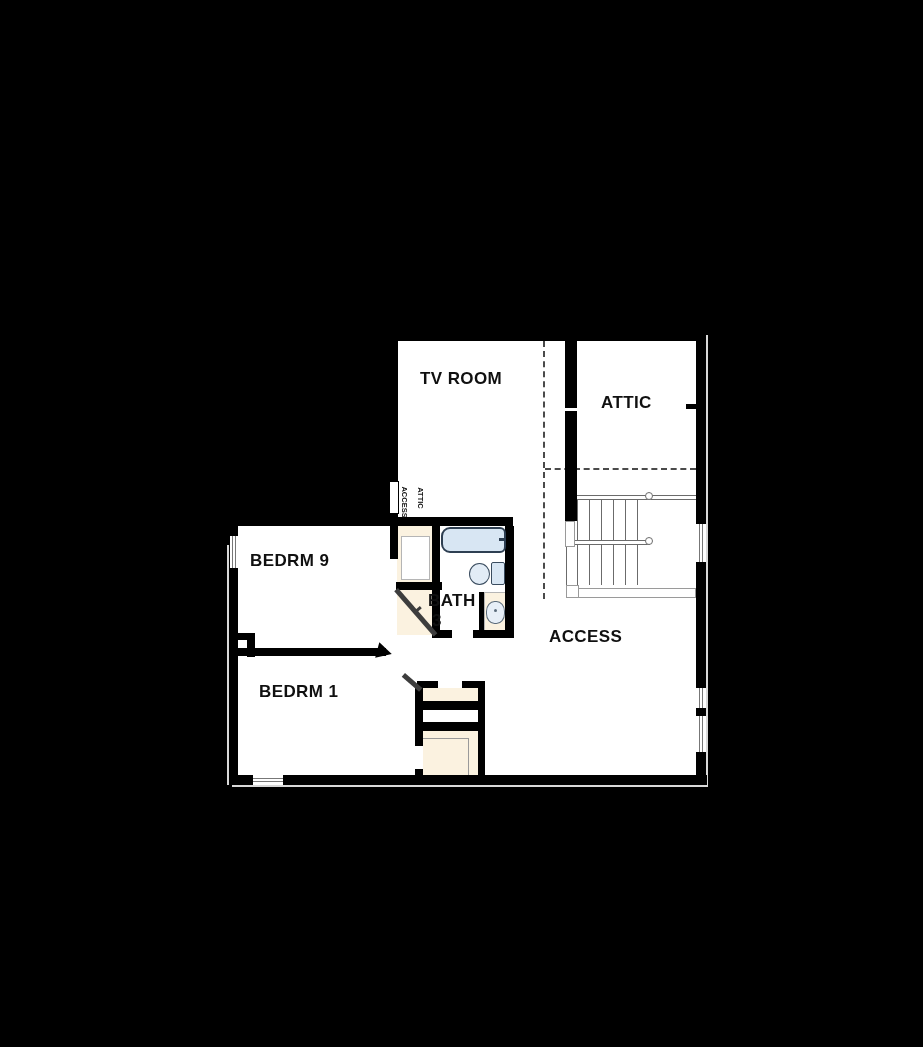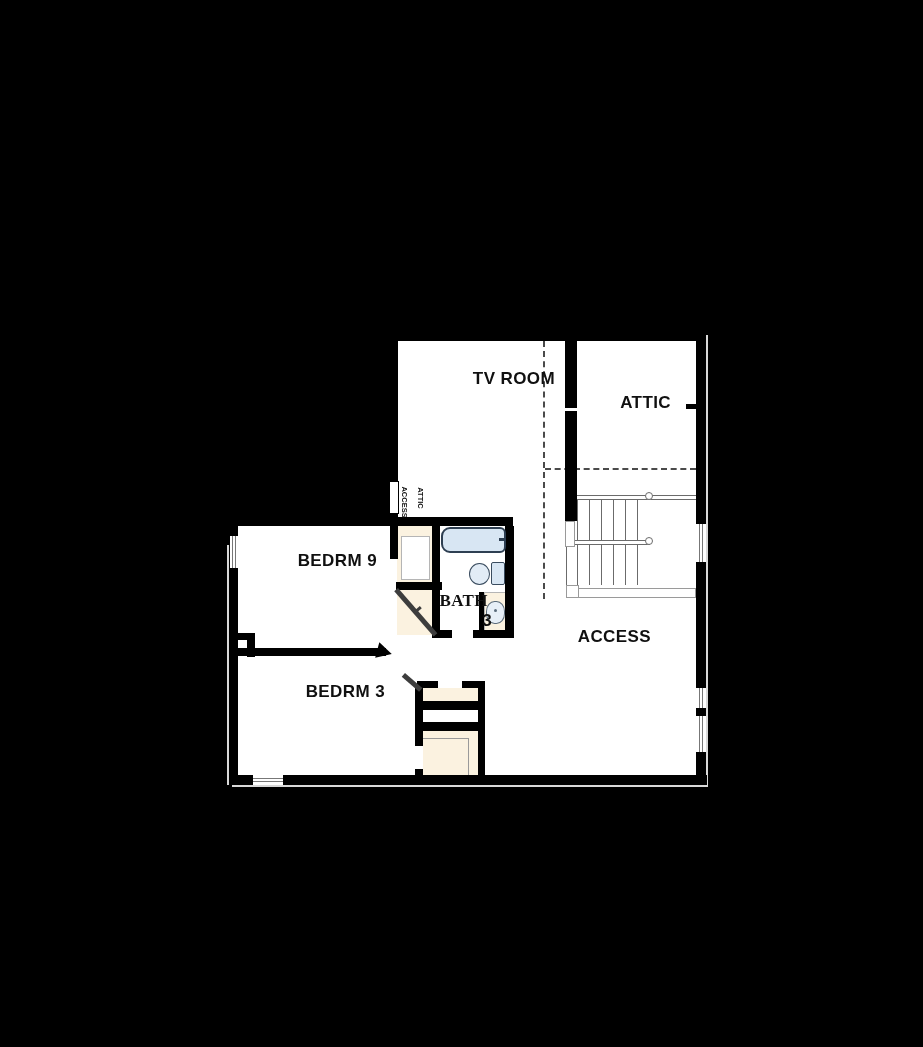--- a/index.html
+++ b/index.html
@@ -5,21 +5,21 @@
   html,body{margin:0;padding:0;background:#000;}
   .stage{position:relative;width:923px;height:1047px;background:#000;overflow:hidden;
          font-family:"Liberation Sans",sans-serif;}
   .abs{position:absolute;}
   .floor{position:absolute;background:#fff;}
   .w{position:absolute;background:#000;}
   .tan{position:absolute;background:#fbf2e0;}
   .gline{position:absolute;background:#9a9a9a;}
   .hair{position:absolute;background:#d9d9d9;}
   .lbl{position:absolute;color:#101010;font-weight:700;font-size:17px;
-       letter-spacing:.4px;text-align:right;white-space:nowrap;}
+       letter-spacing:.4px;text-align:left;white-space:nowrap;}
   .winV{position:absolute;background:linear-gradient(to right,
         #fff 0 30%,#777 30% 38%,#fff 38% 62%,#777 62% 70%,#fff 70% 100%);}
   .winH{position:absolute;background:linear-gradient(to bottom,
         #fff 0 30%,#777 30% 38%,#fff 38% 62%,#777 62% 70%,#fff 70% 100%);}
   .t{position:absolute;width:1px;height:40px;background:#6b6b6b;}
   .rail{position:absolute;height:1px;background:#6b6b6b;}
   .newel{position:absolute;width:8px;height:8px;border:1px solid #6b6b6b;
          border-radius:50%;background:#fff;box-sizing:border-box;}
   .whitebox{position:absolute;background:#fff;border:1px solid #9a9a9a;box-sizing:border-box;}
   .doorleaf{position:absolute;background:#3d3d3d;transform-origin:0 0;}
@@ -127,18 +127,18 @@
   <div class="abs" style="left:494px;top:609px;width:3px;height:3px;background:#5b6b7a;border-radius:50%;"></div>
 
   <div class="doorleaf" style="left:398px;top:588px;width:60px;height:5px;transform:rotate(49deg);"></div>
   <div class="doorleaf" style="left:413px;top:612px;width:9px;height:3px;transform:rotate(-41deg);"></div>
   <div class="doorleaf" style="left:405px;top:673px;width:23px;height:5px;transform:rotate(41deg);"></div>
   <div class="arrow" style="left:377px;top:644px;"></div>
 
   <div class="lbl" style="left:420px;top:369px;width:135px;">TV ROOM</div>
   <div class="lbl" style="left:601px;top:393px;width:70px;">ATTIC</div>
   <div class="lbl" style="left:250px;top:551px;width:127px;">BEDRM 9</div>
-  <div class="lbl" style="left:428px;top:591px;width:60px;font-family:Liberation Serif, serif;">BATH</div>
+  <div class="lbl" style="left:428px;top:591px;width:60px;">BATH</div>
   <div class="lbl" style="left:432px;top:611px;width:60px;">3</div>
   <div class="lbl" style="left:549px;top:627px;width:102px;">ACCESS</div>
-  <div class="lbl" style="left:259px;top:682px;width:126px;">BEDRM 3</div>
+  <div class="lbl" style="left:259px;top:682px;width:126px;">BEDRM 1</div>
 
 </div>
 
 </body></html>

